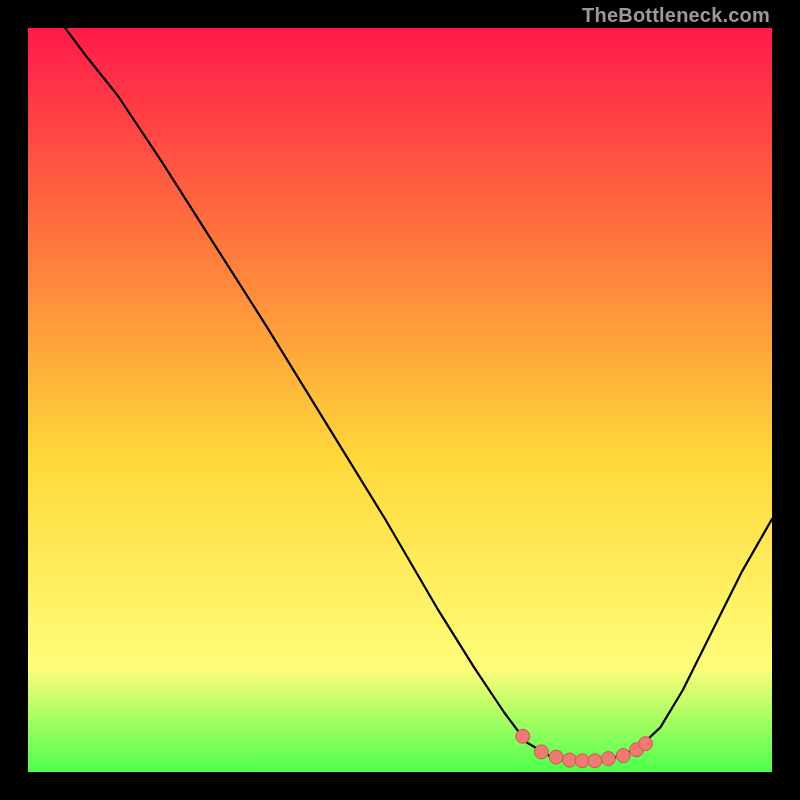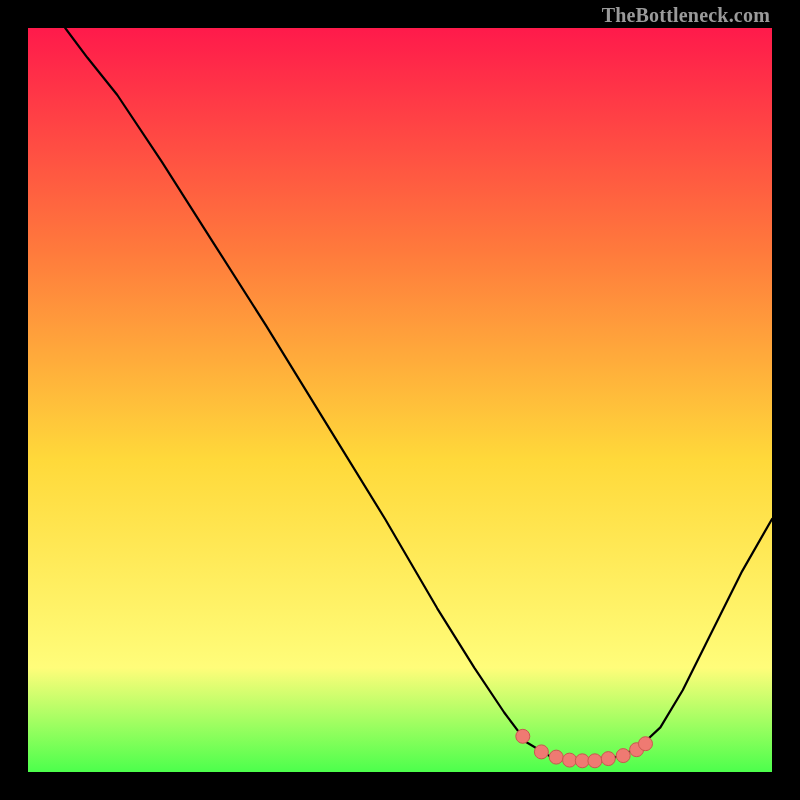--- a/index.html
+++ b/index.html
@@ -15,21 +15,21 @@
     left: 28px;
     top: 28px;
     width: 744px;
     height: 744px;
   }
   .attribution {
     position: absolute;
     top: 4px;
     right: 30px;
     color: #9a9a9a;
-    font-family: Liberation Serif, serif;
+    font-family: Liberation Sans, sans-serif;
     font-size: 20px;
     font-weight: bold;
     letter-spacing: 0.2px;
   }
   svg { display: block; }
 </style>
 </head>
 <body>
 
 <div class="outer">

